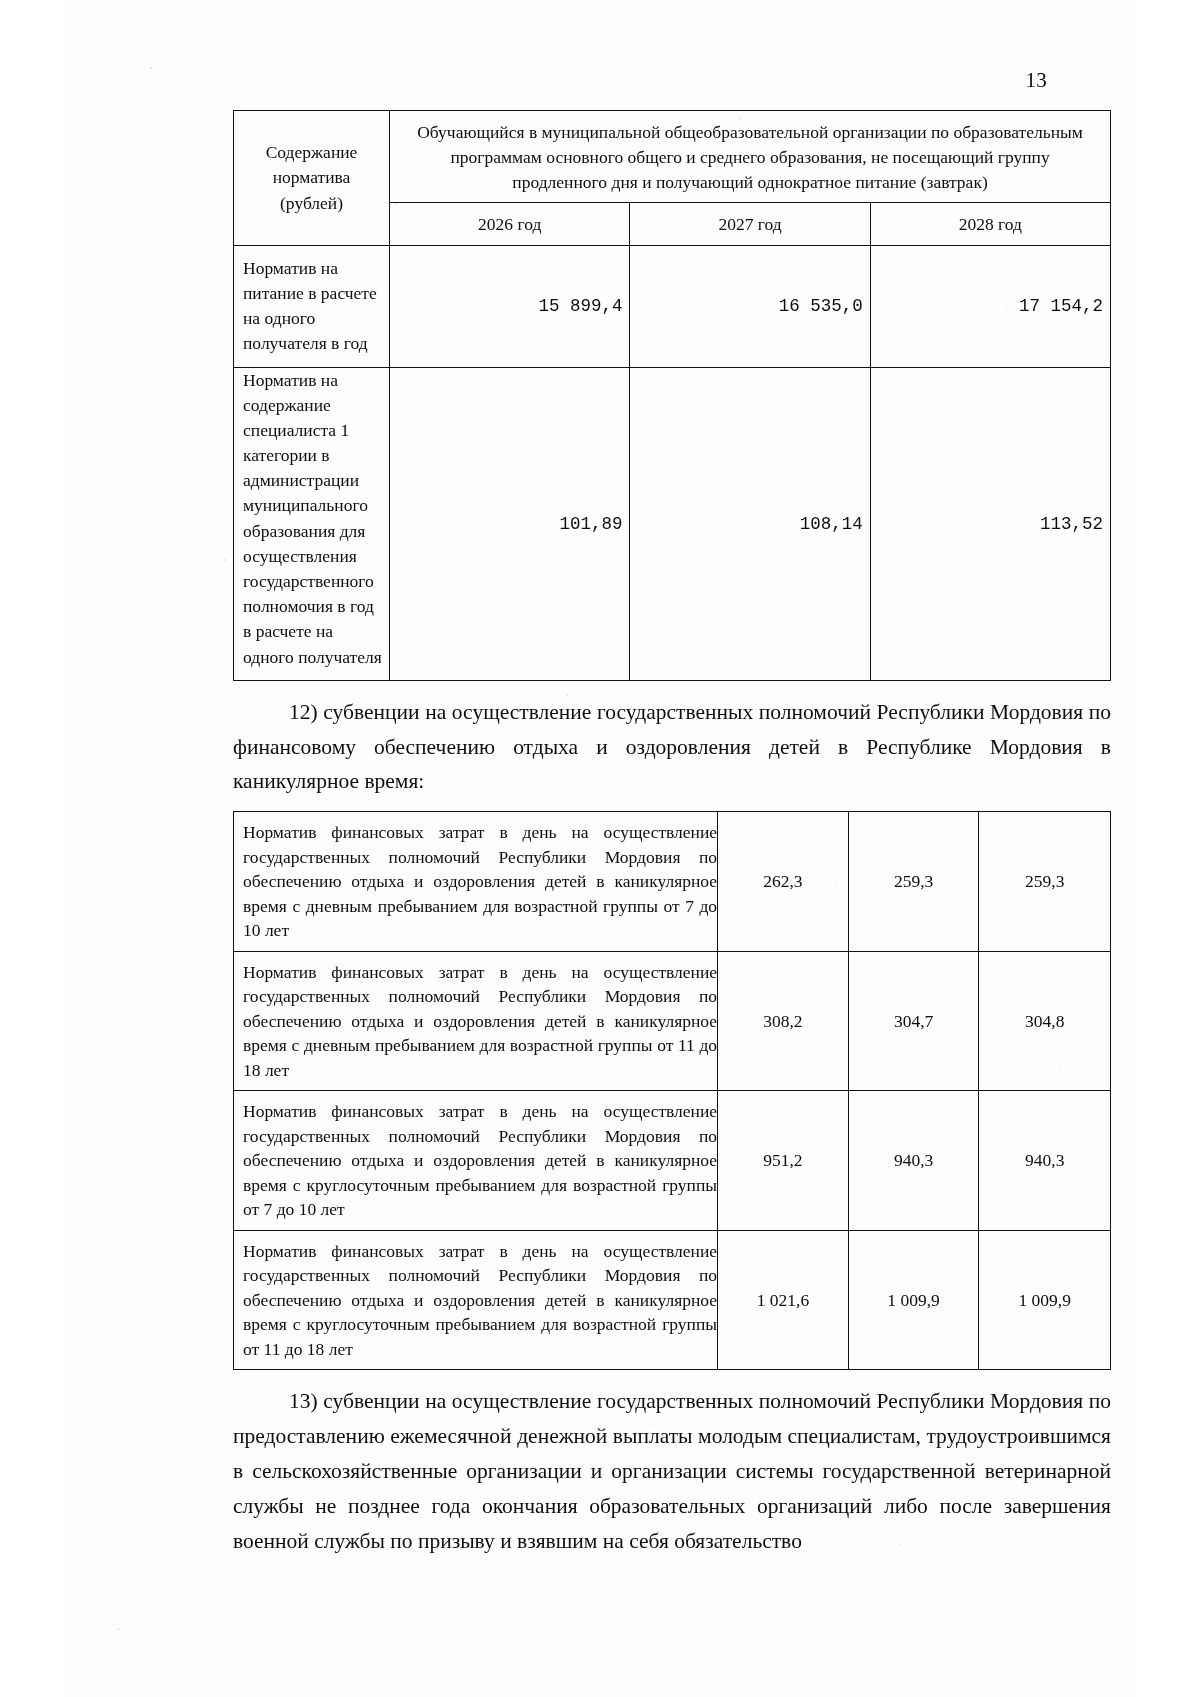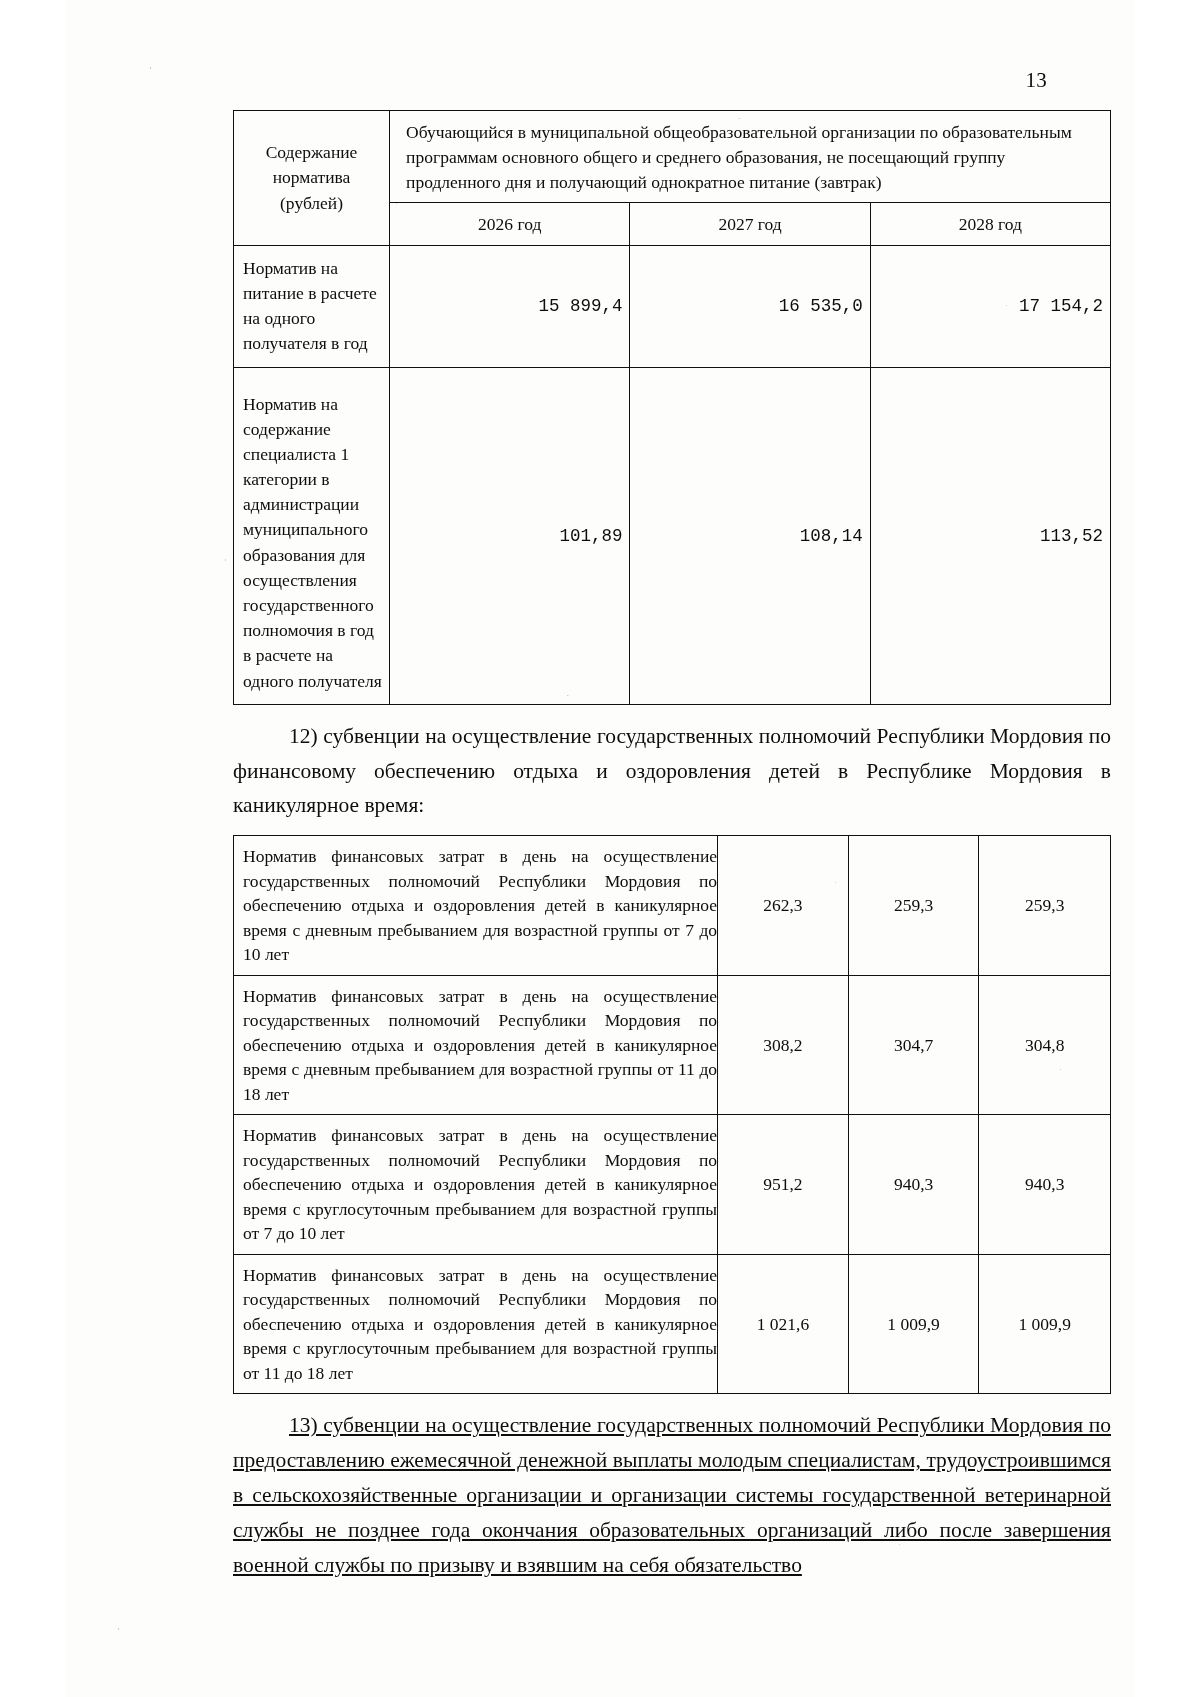--- a/index.html
+++ b/index.html
@@ -71,21 +71,21 @@
 
   
   .t1 { margin-bottom: 0; }
   .t1 .hdr-left {
     text-align: center;
     vertical-align: middle;
     font-size: 17.5px;
     line-height: 1.45;
   }
   .t1 .hdr-main {
-    text-align: left;
+    text-align: center;
     line-height: 1.42;
     font-size: 17.5px;
     padding: 9px 16px 7px 16px;
   }
   .t1 .yr {
     text-align: center;
     padding: 10px 4px;
     font-size: 17.5px;
   }
   .t1 .label-cell {
@@ -94,33 +94,33 @@
     line-height: 1.44;
     padding: 10px 6px 10px 9px;
     font-size: 17.5px;
   }
   .t1 .val-cell {
     text-align: right;
     vertical-align: middle;
     font-size: 17.5px;
     font-family: Liberation Mono, monospace;
   }
-  .t1 .row-tall .label-cell { padding-top: 24px; }
+  .t1 .row-tall .label-cell { padding-top: 0; }
 
   
   p.para {
     margin: 14px 0 12px 0;
     font-size: 21.5px;
     line-height: 1.62;
     text-align: justify;
     text-indent: 56px;
     text-align-last: left;
     hyphens: none;
   }
-  p.para.last { margin-bottom: 0; text-decoration: underline; }
+  p.para.last { margin-bottom: 0; }
 
   
   .t2 { margin-top: 4px; }
   .t2 th, .t2 td { font-size: 16px; }
   .t2 .h-desc {
     text-align: center;
     padding: 6px 4px;
   }
   .t2 .h-year {
     text-align: center;

